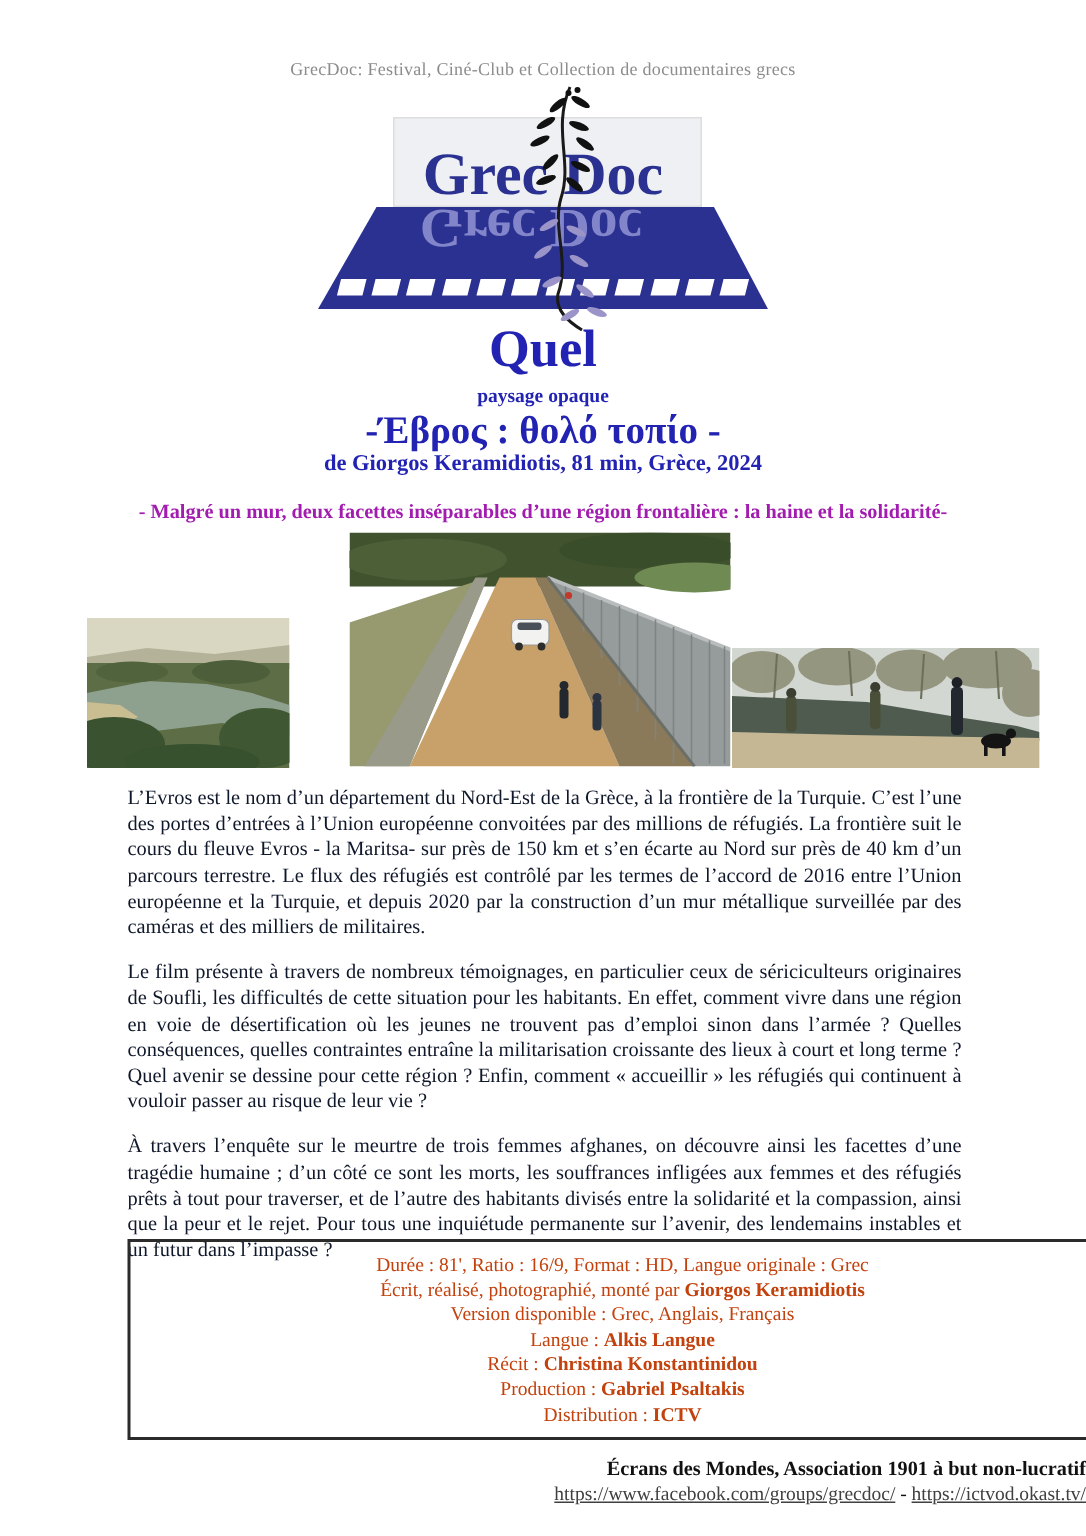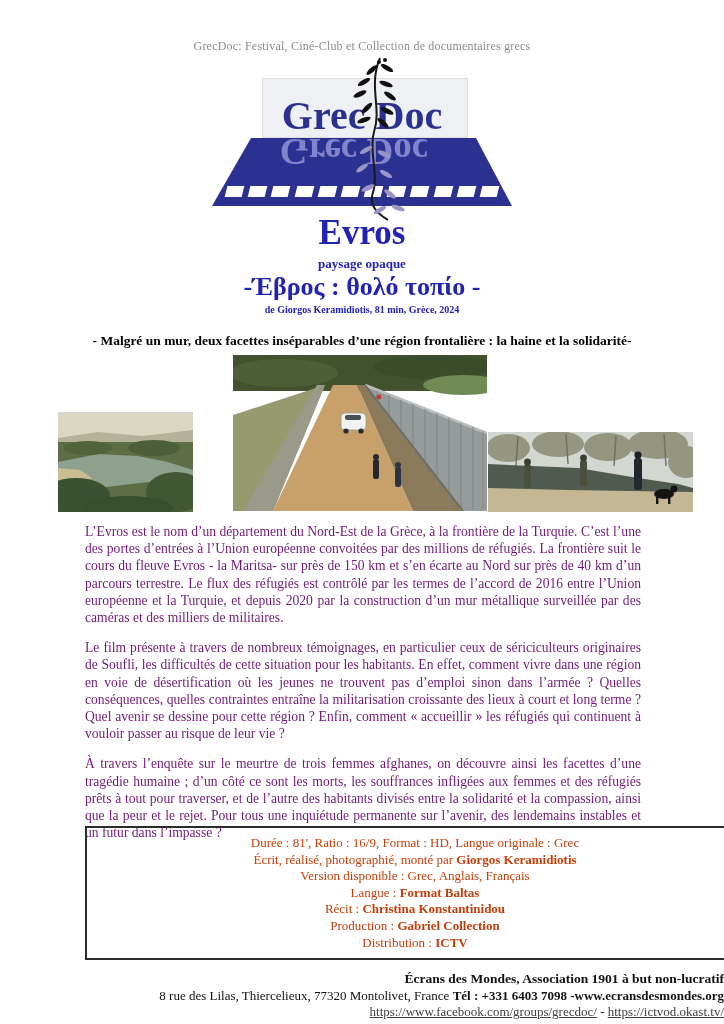--- a/index.html
+++ b/index.html
@@ -38,35 +38,35 @@
     position:absolute; bottom:9px; left:14px; right:14px;
     display:flex; justify-content:space-between;
   }
   .sprocket { width:17px; height:11px; background:#ffffff; transform:skewX(-14deg); }
   .olive { position:absolute; left:112px; top:-10px; width:100px; height:168px; }
   
   .title-block { position:absolute; top:200px; left:0; width:100%; text-align:center; color:#2323b3; }
   .t-main  { font-size:35px; line-height:41px; font-weight:bold; }
   .t-sub   { font-size:13px; line-height:21px; font-weight:bold; }
   .t-greek { font-size:26px; line-height:26px; font-weight:bold; }
-  .t-by    { font-size:10px; line-height:19px; font-weight:bold; }
+  .t-by    { font-size:15px; line-height:19px; font-weight:bold; }
   .red-line {
     position:absolute; top:321px; left:0; width:100%; text-align:center;
-    color:#000000; font-size:13.5px; font-weight:bold;
+    color:#a21caf; font-size:13.5px; font-weight:bold;
   }
   
   .photo-strip { position:absolute; top:343px; left:0; width:724px; height:157px; }
   .photo { position:absolute; display:block; }
   .ph-left   { left:58px;  top:57px; }
   .ph-center { left:233px; top:0px;  }
   .ph-right  { left:488px; top:77px; }
   
   .synopsis {
     position:absolute; top:511px; left:85px; width:556px;
-    color:#701a75; font-size:13.6px; line-height:17.2px; text-align:justify;
+    color:#0f172a; font-size:13.6px; line-height:17.2px; text-align:justify;
   }
   .synopsis p { margin:0 0 13px 0; }
   
   .details-box {
     position:absolute; top:814px; left:85px; width:660px;
     border:2px solid #2b2b2b; padding:7px 4px; text-align:center;
     color:#c2410c; font-size:13px; line-height:16.6px;
   }
   .b { font-weight:bold; }
   
@@ -124,21 +124,21 @@
         <ellipse cx="62" cy="118" rx="7" ry="2.4" transform="rotate(30 62 118)"></ellipse>
         <ellipse cx="44" cy="132" rx="7" ry="2.4" transform="rotate(-25 44 132)"></ellipse>
         <ellipse cx="66" cy="138" rx="7" ry="2.4" transform="rotate(35 66 138)"></ellipse>
         <ellipse cx="74" cy="152" rx="7" ry="2.4" transform="rotate(20 74 152)"></ellipse>
         <ellipse cx="56" cy="154" rx="7" ry="2.4" transform="rotate(-30 56 154)"></ellipse>
       </g>
     </svg>
   </div>
 
   <div class="title-block">
-    <div class="t-main">Evros</div>
+    <div class="t-main">Quel</div>
     <div class="t-sub">paysage opaque</div>
     <div class="t-greek">-Έβρος : θολό τοπίο -</div>
     <div class="t-by">de Giorgos Keramidiotis, 81 min, Grèce, 2024</div>
   </div>
 
   <div class="red-line">- Malgré un mur, deux facettes inséparables d’une région frontalière : la haine et la solidarité-</div>
 
   <div class="photo-strip">
 
     <svg class="photo ph-left" width="135" height="100" viewBox="0 0 135 100" xmlns="http://www.w3.org/2000/svg">
@@ -230,27 +230,26 @@
   <div class="synopsis">
     <p>L’Evros est le nom d’un département du Nord-Est de la Grèce, à la frontière de la Turquie. C’est l’une des portes d’entrées à l’Union européenne convoitées par des millions de réfugiés. La frontière suit le cours du fleuve Evros - la Maritsa- sur près de 150 km et s’en écarte au Nord sur près de 40 km d’un parcours terrestre. Le flux des réfugiés est contrôlé par les termes de l’accord de 2016 entre l’Union européenne et la Turquie, et depuis 2020 par la construction d’un mur métallique surveillée par des caméras et des milliers de militaires.</p>
     <p>Le film présente à travers de nombreux témoignages, en particulier ceux de sériciculteurs originaires de Soufli, les difficultés de cette situation pour les habitants. En effet, comment vivre dans une région en voie de désertification où les jeunes ne trouvent pas d’emploi sinon dans l’armée ? Quelles conséquences, quelles contraintes entraîne la militarisation croissante des lieux à court et long terme ? Quel avenir se dessine pour cette région ? Enfin, comment « accueillir » les réfugiés qui continuent à vouloir passer au risque de leur vie ?</p>
     <p>À travers l’enquête sur le meurtre de trois femmes afghanes, on découvre ainsi les facettes d’une tragédie humaine ; d’un côté ce sont les morts, les souffrances infligées aux femmes et des réfugiés prêts à tout pour traverser, et de l’autre des habitants divisés entre la solidarité et la compassion, ainsi que la peur et le rejet. Pour tous une inquiétude permanente sur l’avenir, des lendemains instables et un futur dans l’impasse ?</p>
   </div>
 
   <div class="details-box">
     <div>Durée : 81', Ratio : 16/9, Format : HD, Langue originale : Grec</div>
     <div><span>Écrit, réalisé, photographié, monté par </span><span class="b">Giorgos Keramidiotis</span></div>
     <div>Version disponible : Grec, Anglais, Français</div>
-    <div><span>Langue : </span><span class="b">Format Baltas</span></div>
+    <div><span>Langue : </span><span class="b">Alkis Langue</span></div>
     <div><span>Récit : </span><span class="b">Christina Konstantinidou</span></div>
-    <div><span>Production : </span><span class="b">Gabriel Collection</span></div>
+    <div><span>Production : </span><span class="b">Gabriel Psaltakis</span></div>
     <div><span>Distribution : </span><span class="b">ICTV</span></div>
   </div>
 
   <div class="footer">
     <div class="org">Écrans des Mondes, Association 1901 à but non-lucratif</div>
-    <div><span>8 rue des Lilas, Thiercelieux, 77320 Montolivet, France </span><span class="b">Tél : +331 6403 7098 -www.ecransdesmondes.org</span></div>
     <div>
       <a>https://www.facebook.com/groups/grecdoc/</a><span> - </span><a>https://ictvod.okast.tv/</a>
     </div>
   </div>
 
 </div>
 
 </body></html>

